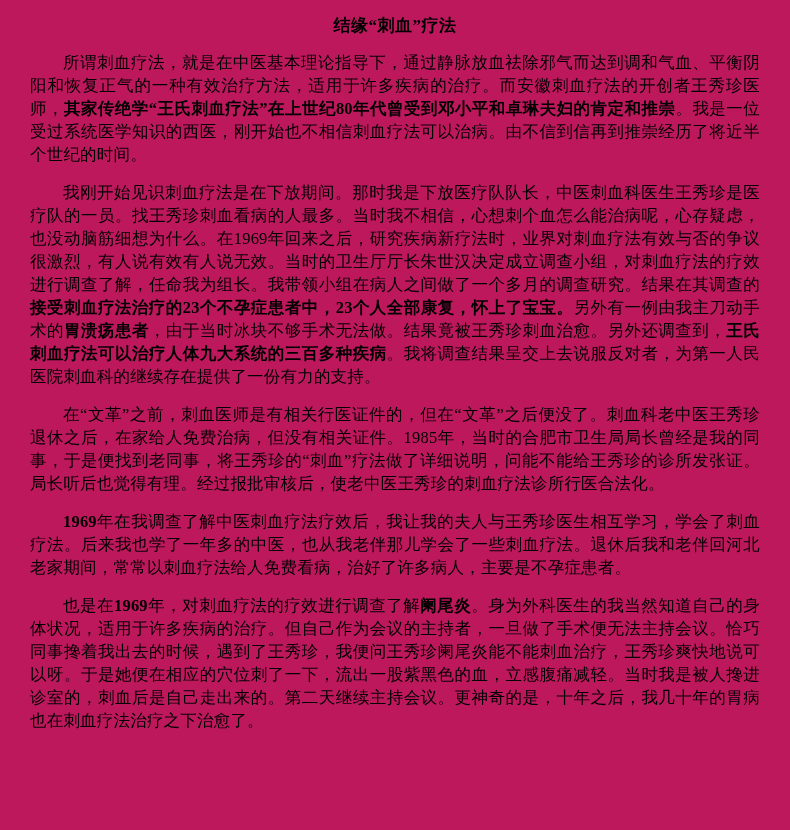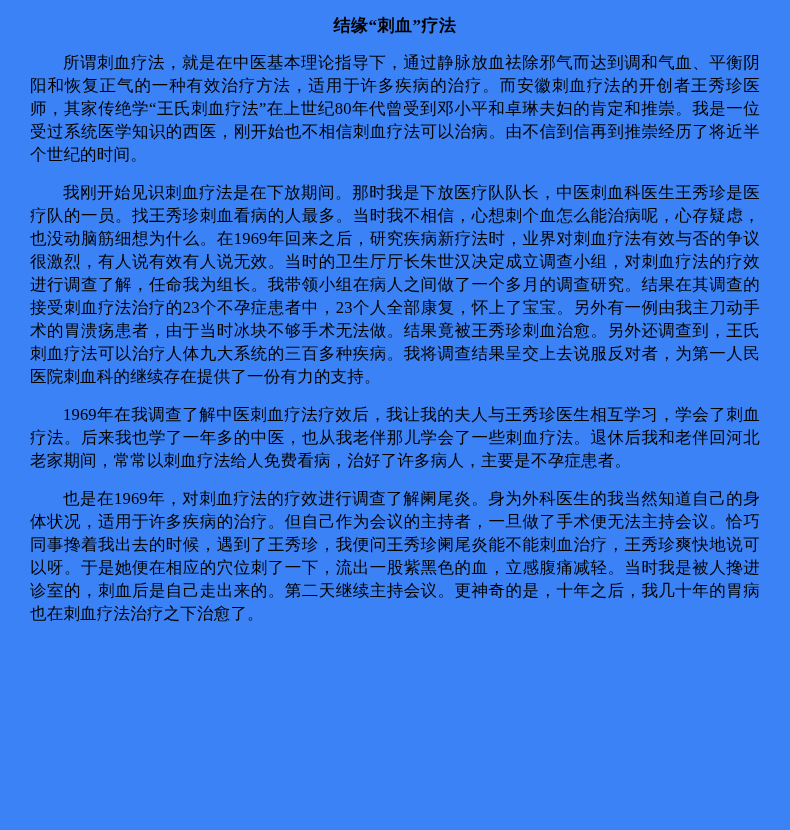--- a/index.html
+++ b/index.html
@@ -5,21 +5,21 @@
   html, body {
     margin: 0;
     padding: 0;
     background: #ffffff;
   }
   .page {
     position: relative;
     width: 790px;
     height: 830px;
     margin: 0 auto;
-    background: #3b82f6;
+    background: #be185d;
     color: #000000;
     overflow: hidden;
     box-sizing: border-box;
     padding: 2px 30px 0 30px;
     font-family: "Liberation Serif", "DejaVu Serif", serif;
   }
   .article-body {
     width: 100%;
   }
   .heading {
@@ -31,27 +31,28 @@
   }
   .paragraph {
     font-size: 16.5px;
     line-height: 23px;
     text-align: justify;
     text-indent: 2em;
     margin: 0 0 15px 0;
     letter-spacing: 0.2px;
   }
   .paragraph strong {
-    font-weight: normal;
+    font-weight: bold;
   }
 </style>
 </head>
 <body>
 
 <div class="page">
   <div class="article-body" id="article-body">
       <h3 class="heading"><strong>结缘“刺血”疗法</strong></h3>
       <p class="paragraph"><span>所谓刺血疗法，就是在中医基本理论指导下，通过静脉放血祛除邪气而达到调和气血、平衡阴阳和恢复正气的一种有效治疗方法，适用于许多疾病的治疗。而安徽刺血疗法的开创者王秀珍医师，</span><strong>其家传绝学“王氏刺血疗法”在上世纪80年代曾受到邓小平和卓琳夫妇的肯定和推崇</strong><span>。我是一位受过系统医学知识的西医，刚开始也不相信刺血疗法可以治病。由不信到信再到推崇经历了将近半个世纪的时间。</span></p>
       <p class="paragraph"><span>我刚开始见识刺血疗法是在下放期间。那时我是下放医疗队队长，中医刺血科医生王秀珍是医疗队的一员。找王秀珍刺血看病的人最多。当时我不相信，心想刺个血怎么能治病呢，心存疑虑，也没动脑筋细想为什么。在1969年回来之后，研究疾病新疗法时，业界对刺血疗法有效与否的争议很激烈，有人说有效有人说无效。当时的卫生厅厅长朱世汉决定成立调查小组，对刺血疗法的疗效进行调查了解，任命我为组长。我带领小组在病人之间做了一个多月的调查研究。结果在其调查的</span><strong>接受刺血疗法治疗的23个不孕症患者中，23个人全部康复，怀上了宝宝。</strong><span>另外有一例由我主刀动手术的</span><strong>胃溃疡患者</strong><span>，由于当时冰块不够手术无法做。结果竟被王秀珍刺血治愈。另外还调查到，</span><strong>王氏刺血疗法可以治疗人体九大系统的三百多种疾病</strong><span>。我将调查结果呈交上去说服反对者，为第一人民医院刺血科的继续存在提供了一份有力的支持。</span></p>
+      <p class="paragraph"><span>在“文革”之前，刺血医师是有相关行医证件的，但在“文革”之后便没了。刺血科老中医王秀珍退休之后，在家给人免费治病，但没有相关证件。1985年，当时的合肥市卫生局局长曾经是我的同事，于是便找到老同事，将王秀珍的“刺血”疗法做了详细说明，问能不能给王秀珍的诊所发张证。局长听后也觉得有理。经过报批审核后，使老中医王秀珍的刺血疗法诊所行医合法化。</span></p>
       <p class="paragraph"><strong>1969</strong><span>年在我调查了解中医刺血疗法疗效后，我让我的夫人与王秀珍医生相互学习，学会了刺血疗法。后来我也学了一年多的中医，也从我老伴那儿学会了一些刺血疗法。退休后我和老伴回河北老家期间，常常以刺血疗法给人免费看病，治好了许多病人，主要是不孕症患者。</span></p>
       <p class="paragraph"><span>也是在</span><strong>1969</strong><span>年，对刺血疗法的疗效进行调查了解</span><strong>阑尾炎</strong><span>。身为外科医生的我当然知道自己的身体状况，适用于许多疾病的治疗。但自己作为会议的主持者，一旦做了手术便无法主持会议。恰巧同事搀着我出去的时候，遇到了王秀珍，我便问王秀珍阑尾炎能不能刺血治疗，王秀珍爽快地说可以呀。于是她便在相应的穴位刺了一下，流出一股紫黑色的血，立感腹痛减轻。当时我是被人搀进诊室的，刺血后是自己走出来的。第二天继续主持会议。更神奇的是，十年之后，我几十年的胃病也在刺血疗法治疗之下治愈了。</span></p>
     </div>
 </div>
 
 </body></html>

